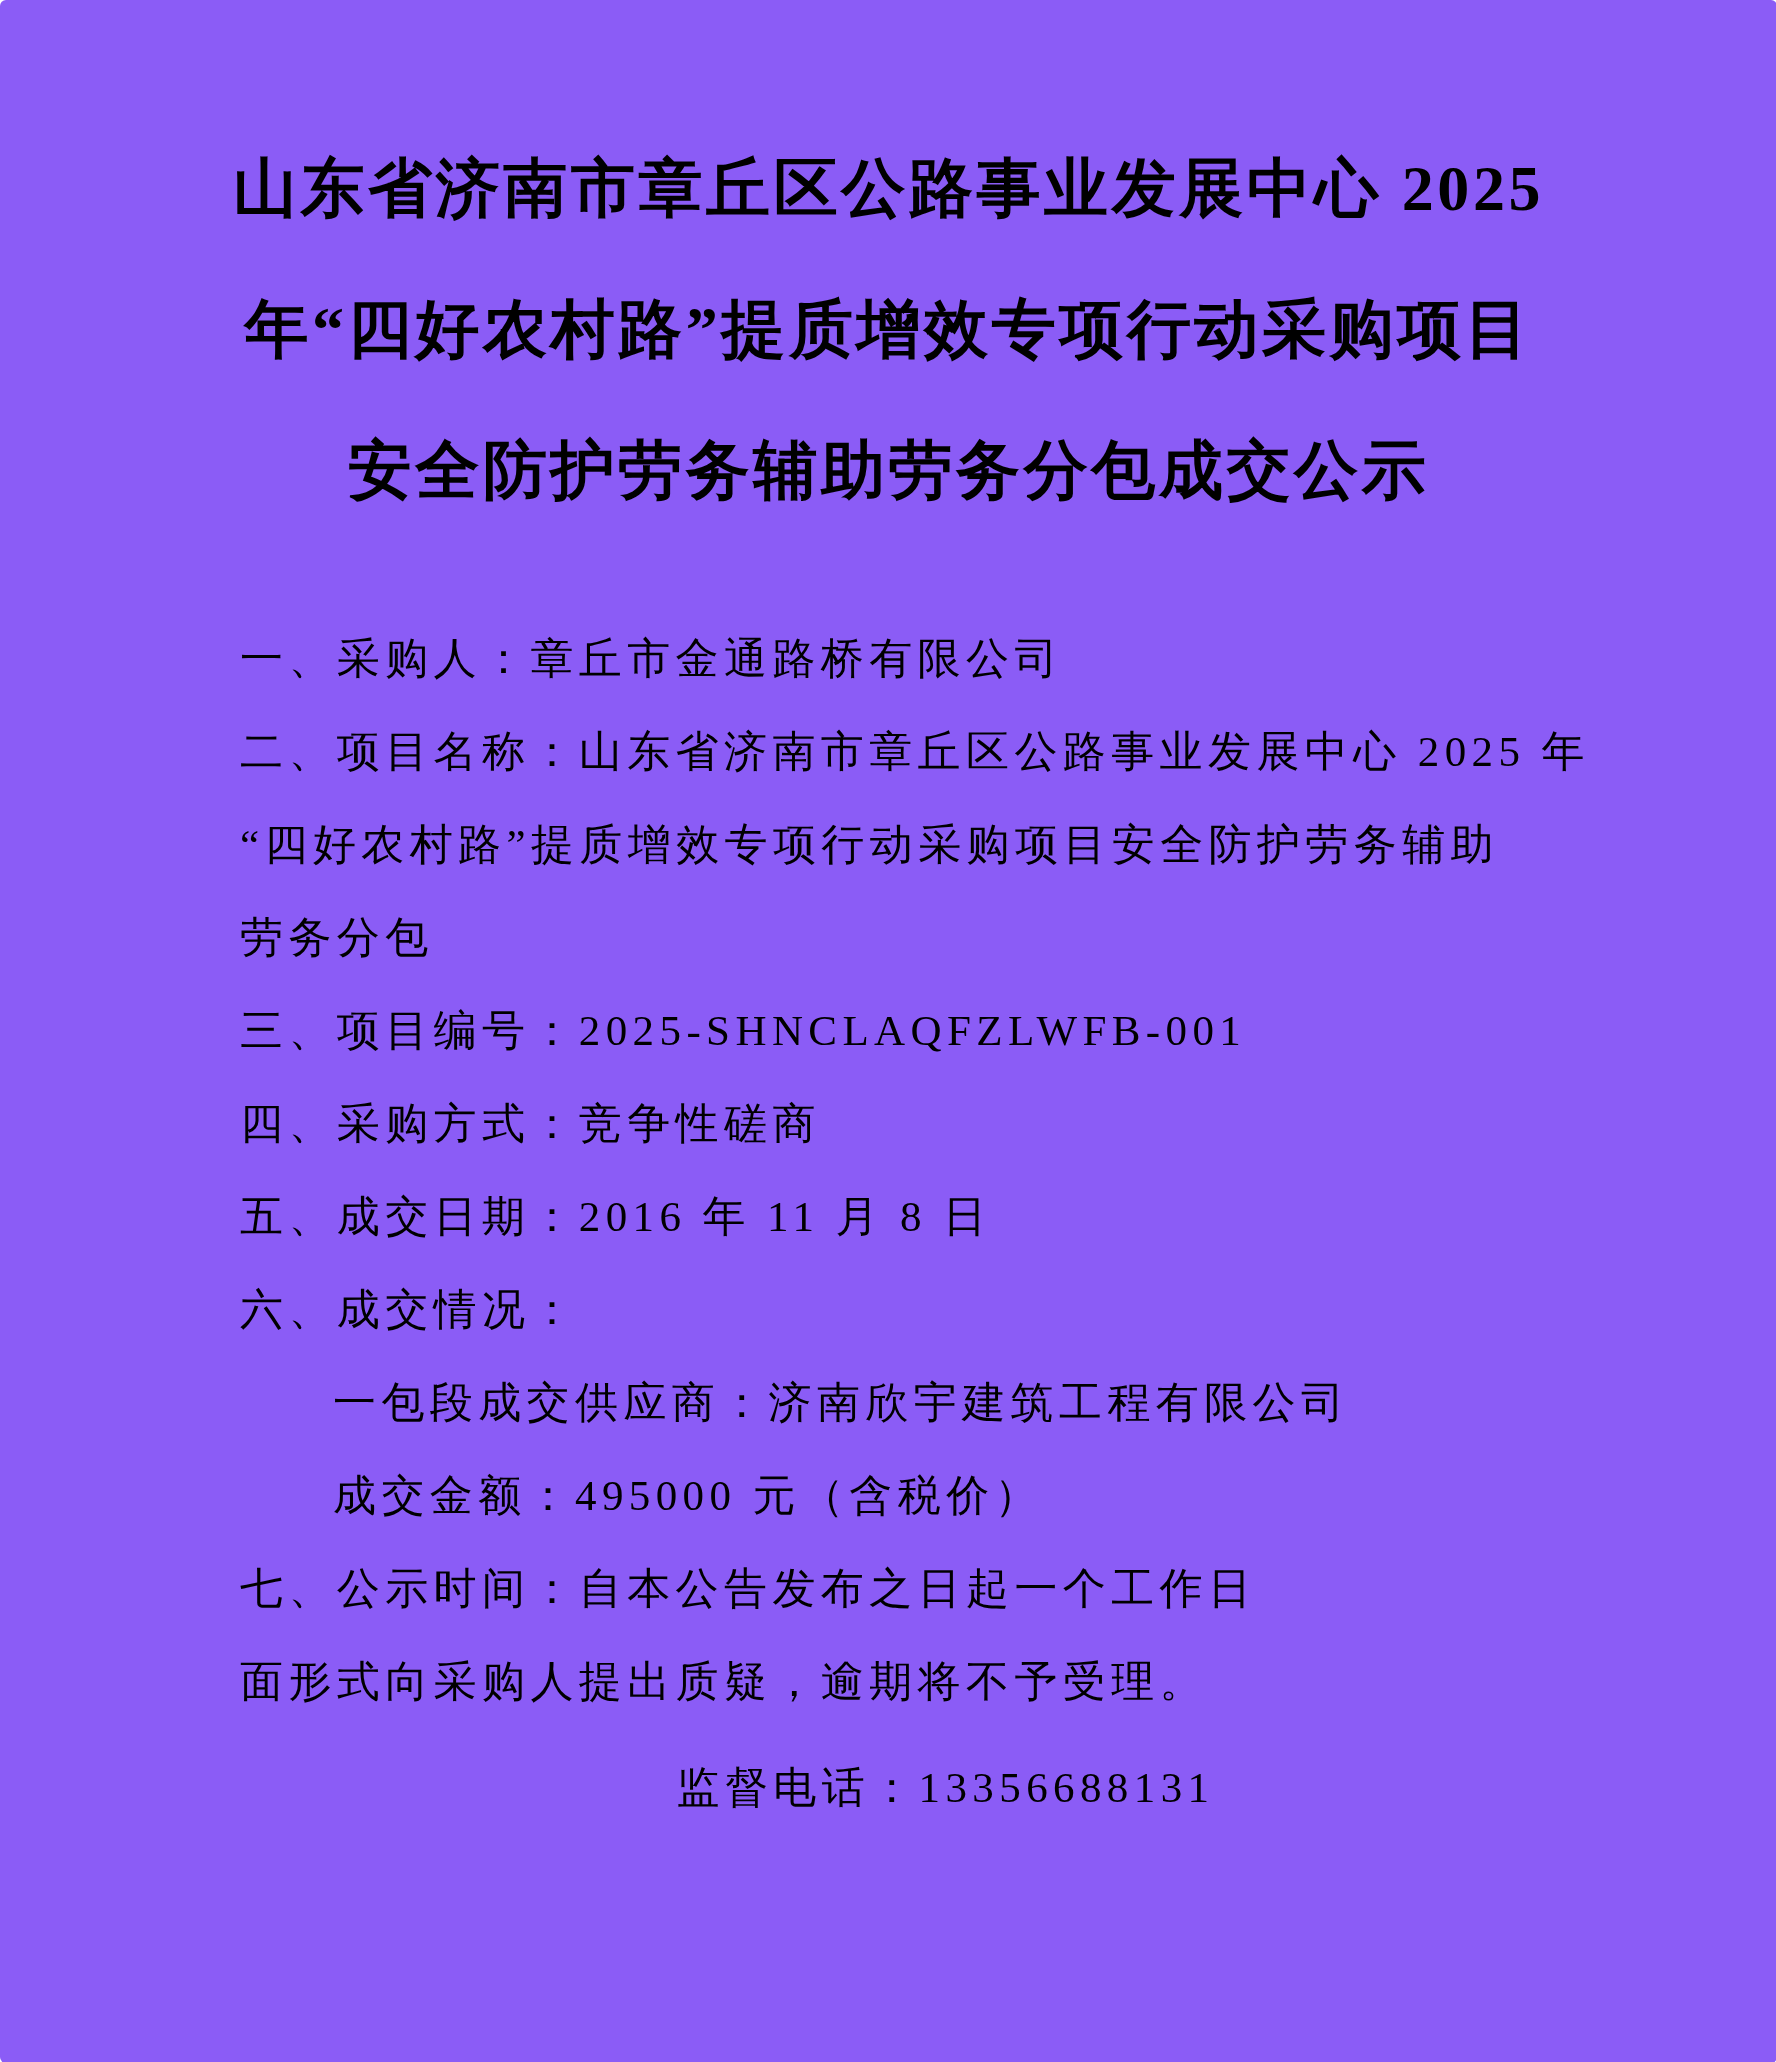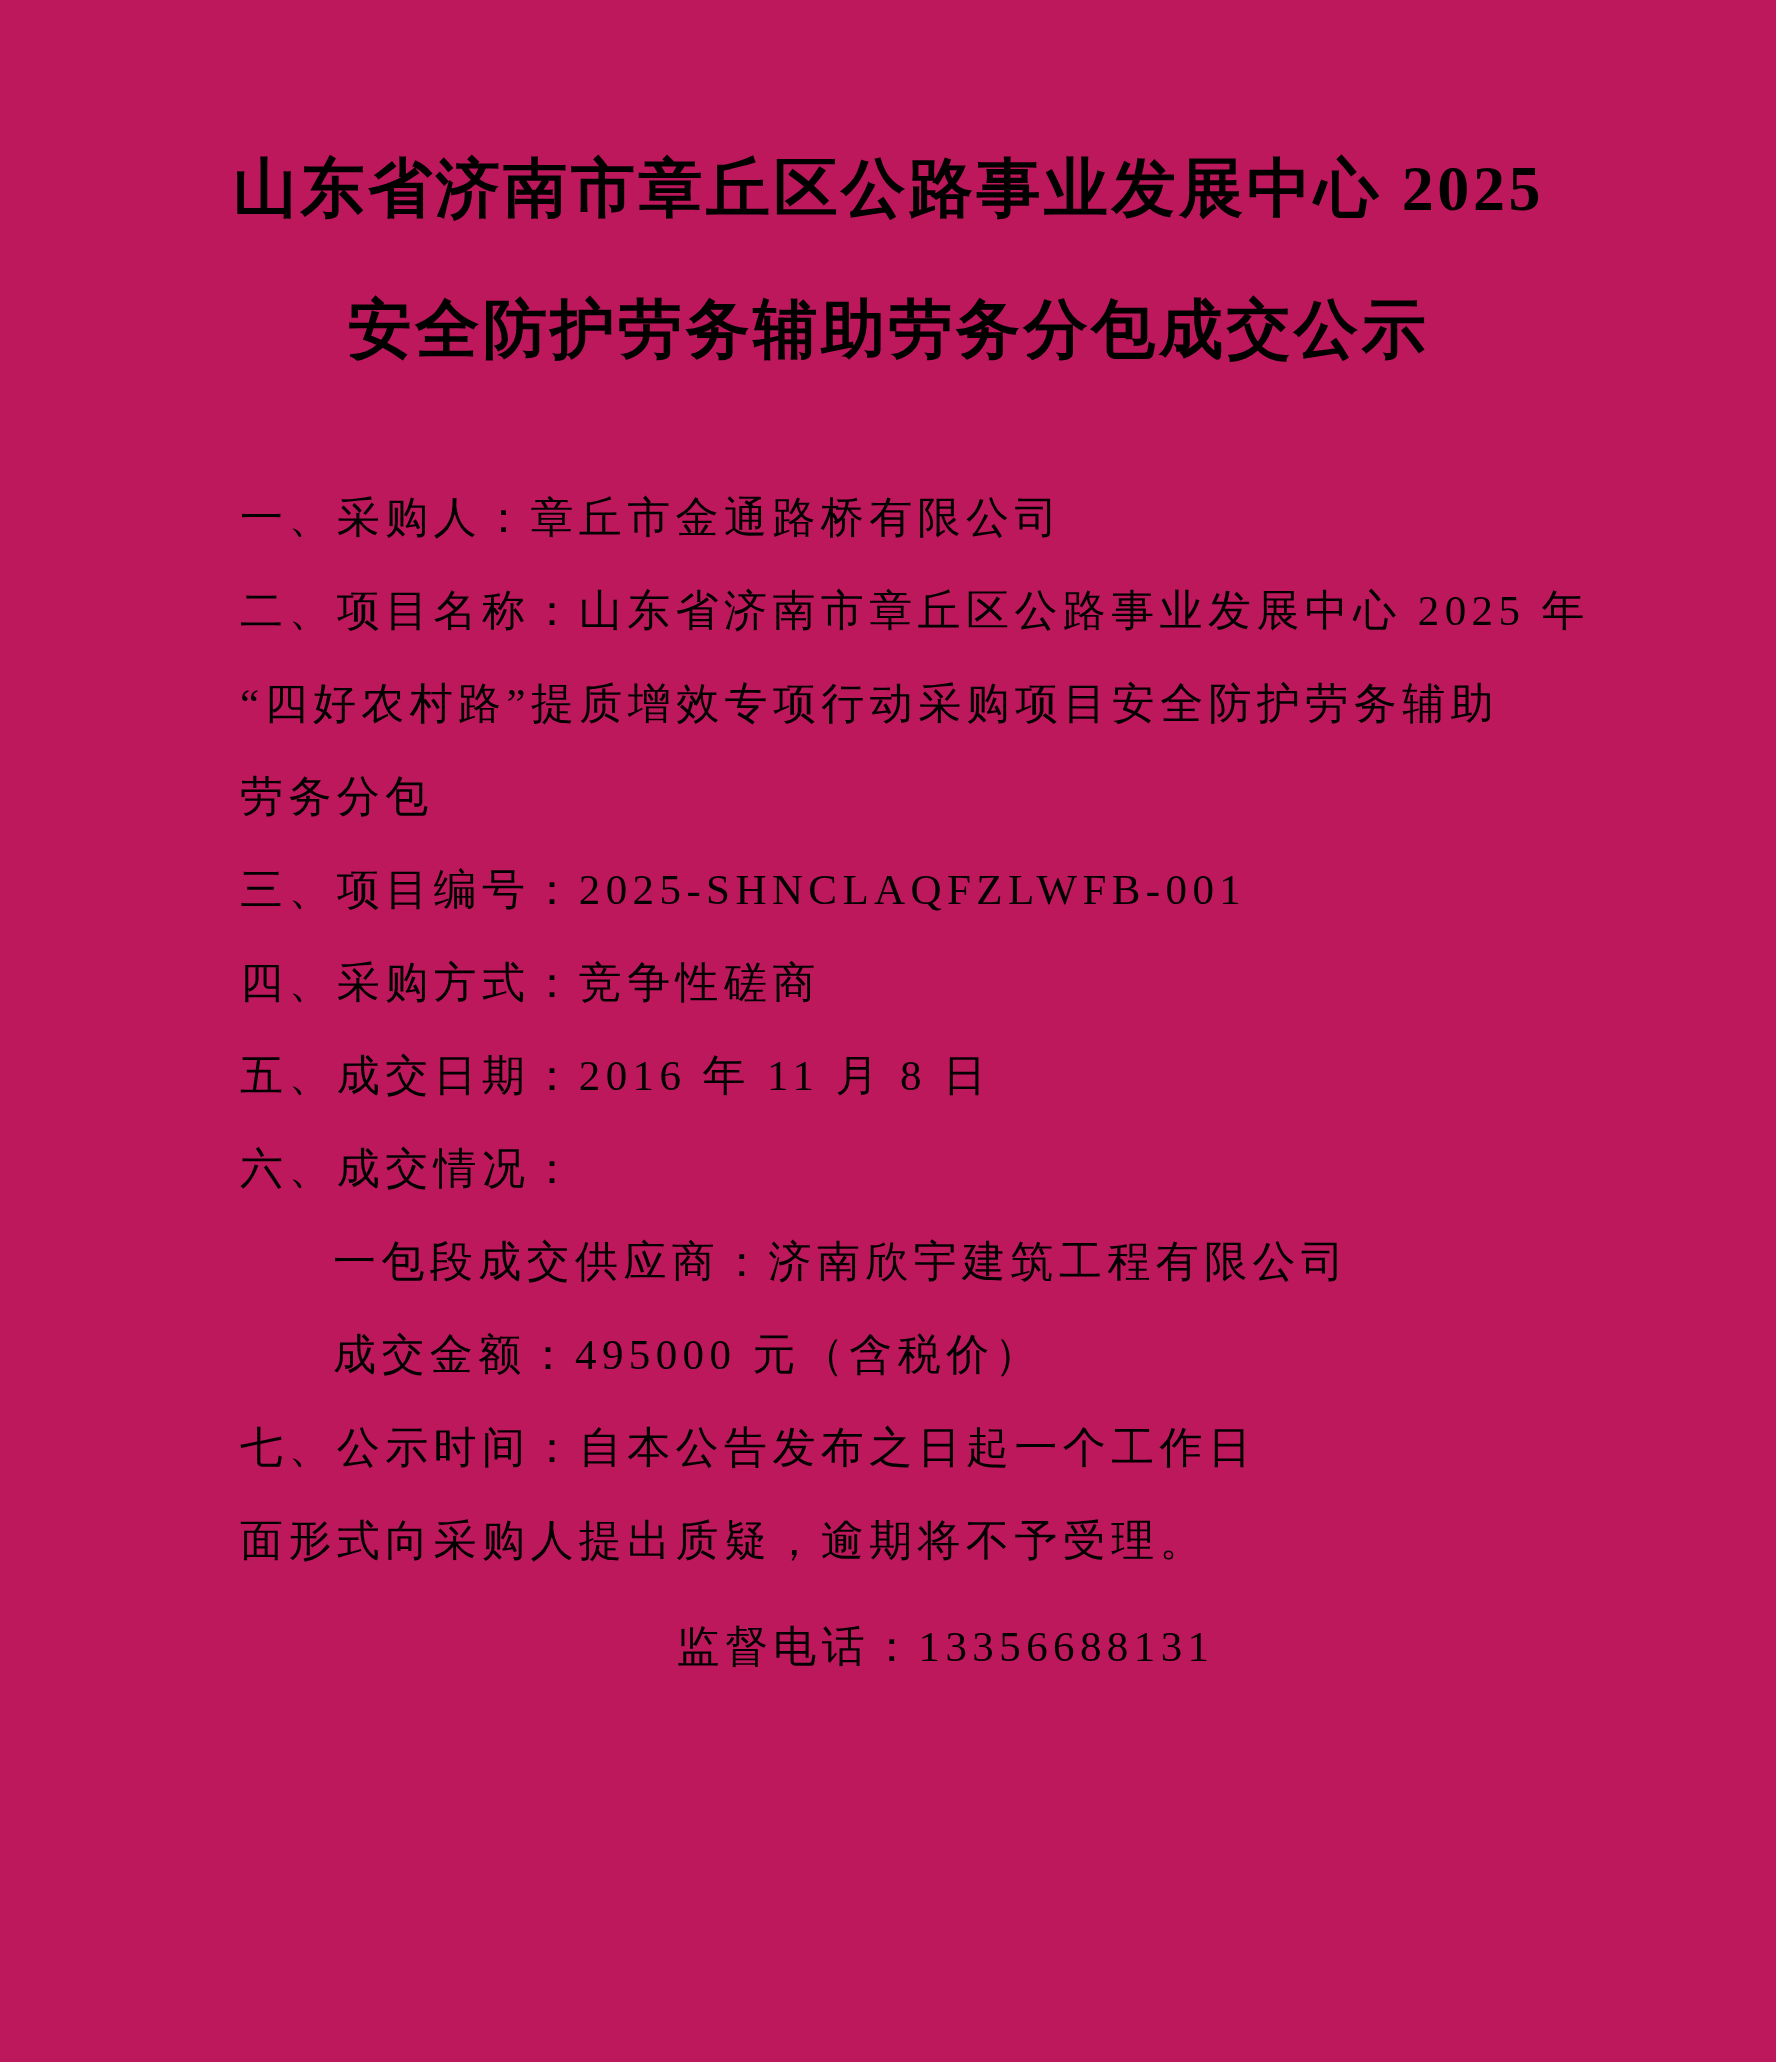--- a/index.html
+++ b/index.html
@@ -4,24 +4,25 @@
 <style>
   html, body {
     margin: 0;
     padding: 0;
     background: #ffffff;
   }
   .page {
     position: relative;
     width: 1777px;
     height: 2063px;
-    background: #be185d;
+    background: #8b5cf6;
     color: #000000;
     font-family: "Liberation Serif", "DejaVu Serif", serif;
     overflow: hidden;
+    border-radius: 6px;
   }
   .doc-title {
     padding-top: 118px;
     text-align: center;
     font-size: 64px;
     font-weight: bold;
     line-height: 141px;
     letter-spacing: 3.6px;
     color: #000000;
   }
@@ -48,20 +49,21 @@
     text-align: center;
   }
 </style>
 </head>
 <body>
 
 <div class="page">
 
   <div class="doc-title">
     <div class="title-line">山东省济南市章丘区公路事业发展中心 2025</div>
+    <div class="title-line">年“四好农村路”提质增效专项行动采购项目</div>
     <div class="title-line">安全防护劳务辅助劳务分包成交公示</div>
   </div>
 
   <div class="doc-body">
     <div class="body-line">一、采购人：章丘市金通路桥有限公司</div>
     <div class="body-line">二、项目名称：山东省济南市章丘区公路事业发展中心 2025 年</div>
     <div class="body-line">“四好农村路”提质增效专项行动采购项目安全防护劳务辅助</div>
     <div class="body-line">劳务分包</div>
     <div class="body-line">三、项目编号：2025-SHNCLAQFZLWFB-001</div>
     <div class="body-line">四、采购方式：竞争性磋商</div>

